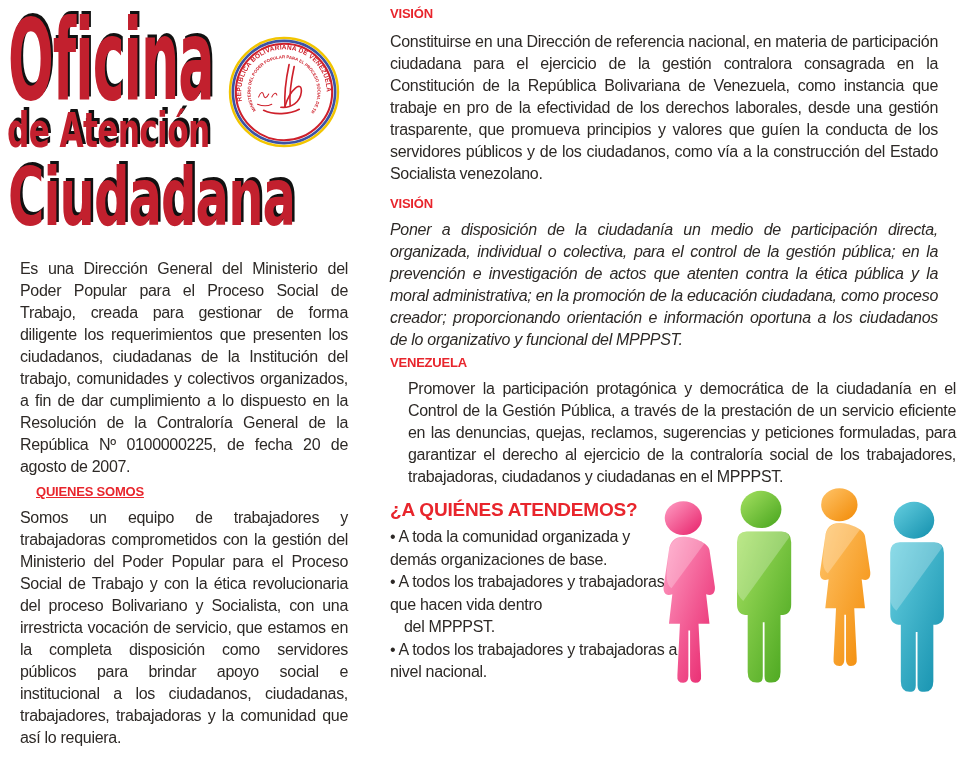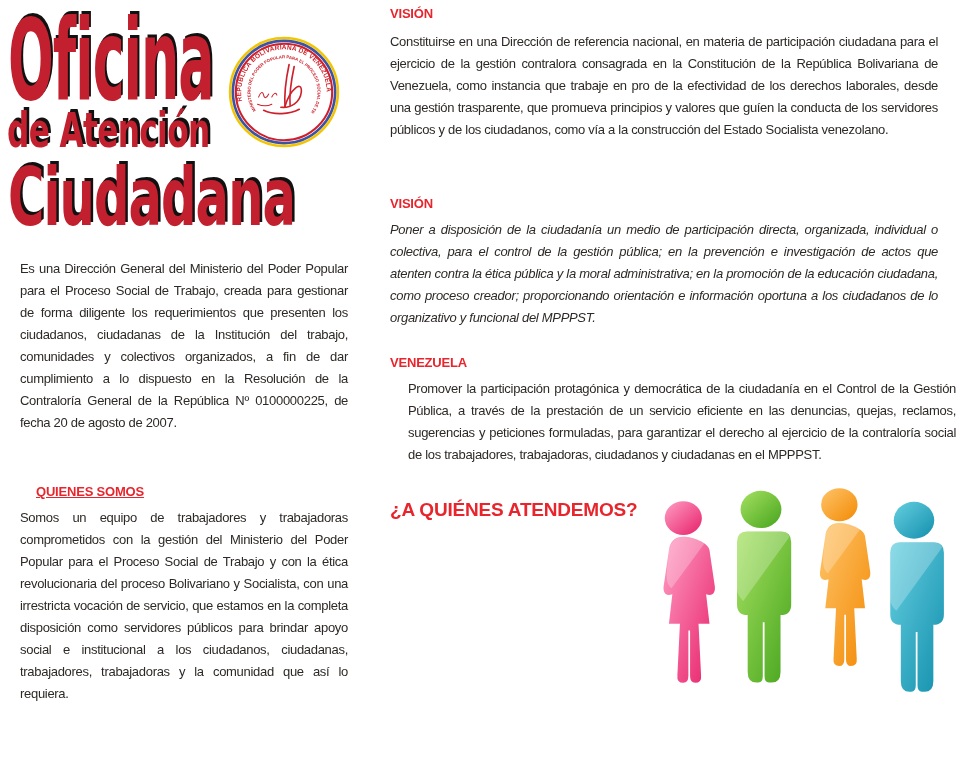--- a/index.html
+++ b/index.html
@@ -33,21 +33,21 @@
   .seal{position:absolute;left:228px;top:36px;width:112px;height:112px;}
   .seal svg{width:100%;height:100%;}
   .seal text{font-family:"Liberation Sans",sans-serif;font-weight:bold;fill:var(--seal-red);}
   
   .heading{
     position:absolute;color:var(--heading-red);font-weight:bold;
     font-size:13px;letter-spacing:-.2px;white-space:nowrap;
   }
   .body-text{
     position:absolute;color:var(--body-text);
-    font-size:13px;letter-spacing:-.3px;line-height:22px;
+    font-size:16px;letter-spacing:-.3px;line-height:22px;
     text-align:justify;
   }
   .intro{left:20px;top:258px;width:328px;}
   .qs-h{left:36px;top:484px;text-decoration:underline;}
   .qs-p{left:20px;top:507px;width:328px;}
   .vision-h{left:390px;top:6px;}
   .vision-p{left:390px;top:31px;width:548px;}
   .mision-h{left:390px;top:196px;}
   .mision-p{left:390px;top:219px;width:548px;font-style:italic;}
   .objetivo-h{left:390px;top:355px;}
@@ -107,20 +107,26 @@
   <h2 class="heading vision-h">VISIÓN</h2>
   <p class="body-text vision-p">Constituirse en una Dirección de referencia nacional, en materia de participación ciudadana para el ejercicio de la gestión contralora consagrada en la Constitución de la República Bolivariana de Venezuela, como instancia que trabaje en pro de la efectividad de los derechos laborales, desde una gestión trasparente, que promueva principios y valores que guíen la conducta de los servidores públicos y de los ciudadanos, como vía a la construcción del Estado Socialista venezolano.</p>
 
   <h2 class="heading mision-h">VISIÓN</h2>
   <p class="body-text mision-p">Poner a disposición de la ciudadanía un medio de participación directa, organizada, individual o colectiva, para el control de la gestión pública; en la prevención e investigación de actos que atenten contra la ética pública y la moral administrativa; en la promoción de la educación ciudadana, como proceso creador; proporcionando orientación e información oportuna a los ciudadanos de lo organizativo y funcional del MPPPST.</p>
 
   <h2 class="heading objetivo-h">VENEZUELA</h2>
   <p class="body-text objetivo-p">Promover la participación protagónica y democrática de la ciudadanía en el Control de la Gestión Pública, a través de la prestación de un servicio eficiente en las denuncias, quejas, reclamos, sugerencias y peticiones formuladas, para garantizar el derecho al ejercicio de la contraloría social de los trabajadores, trabajadoras, ciudadanos y ciudadanas en el MPPPST.</p>
 
   <h2 class="heading atendemos-h">¿A QUIÉNES ATENDEMOS?</h2>
+  <div class="body-text bullets">
+    <div>• A toda la comunidad organizada y demás organizaciones de base.</div>
+    <div>• A todos los trabajadores y trabajadoras que hacen vida dentro</div>
+    <div>del MPPPST.</div>
+    <div>• A todos los trabajadores y trabajadoras a nivel nacional.</div>
+  </div>
 
   <div class="figure fig-pink">
     <svg viewBox="0 0 80 232">
       <defs>
           <linearGradient id="grad-pink" x1="0" y1="0" x2="1" y2="1">
         <stop offset="0" stop-color="#FF9EC4"></stop>
             <stop offset="1" stop-color="#E72069"></stop>
       </linearGradient>
         </defs>
       <ellipse cx="38" cy="25" rx="22" ry="20" fill="url(#grad-pink)"></ellipse>

